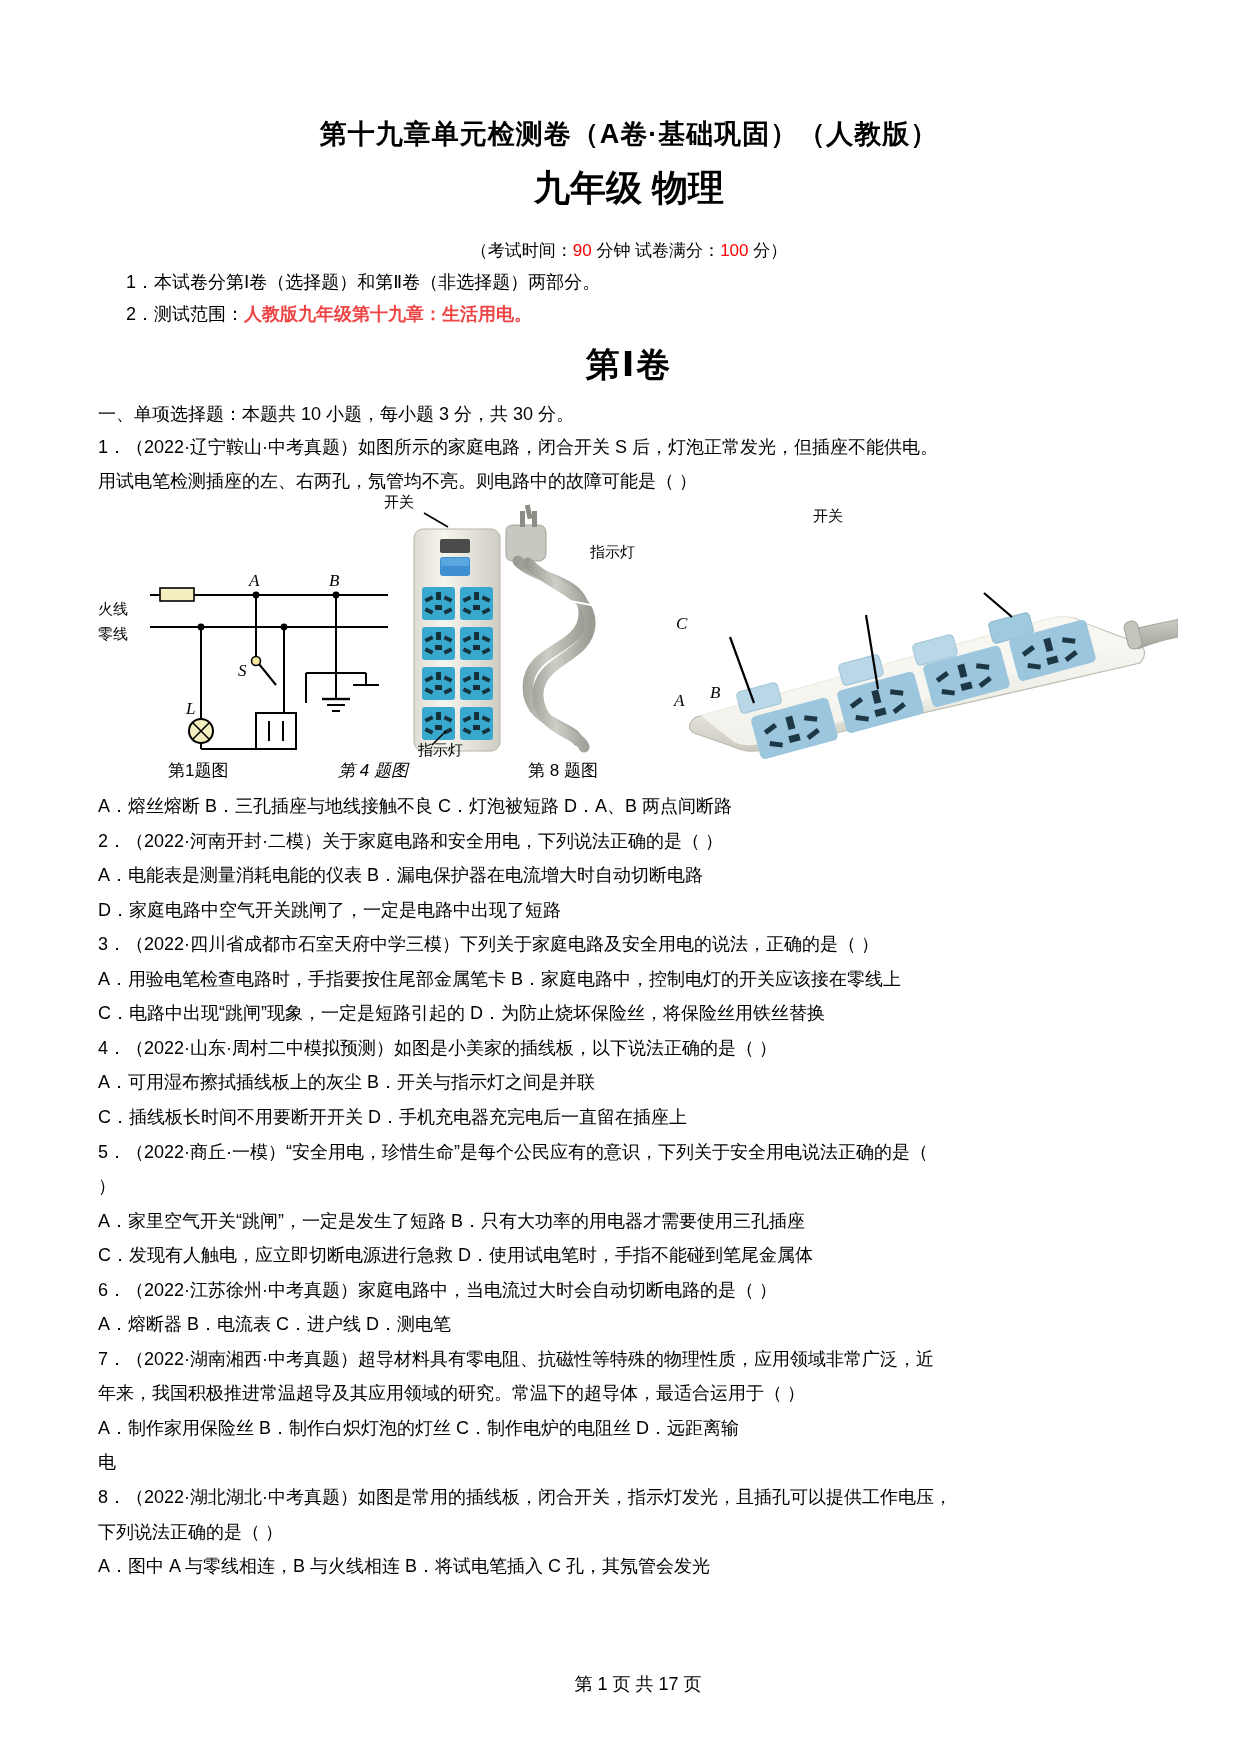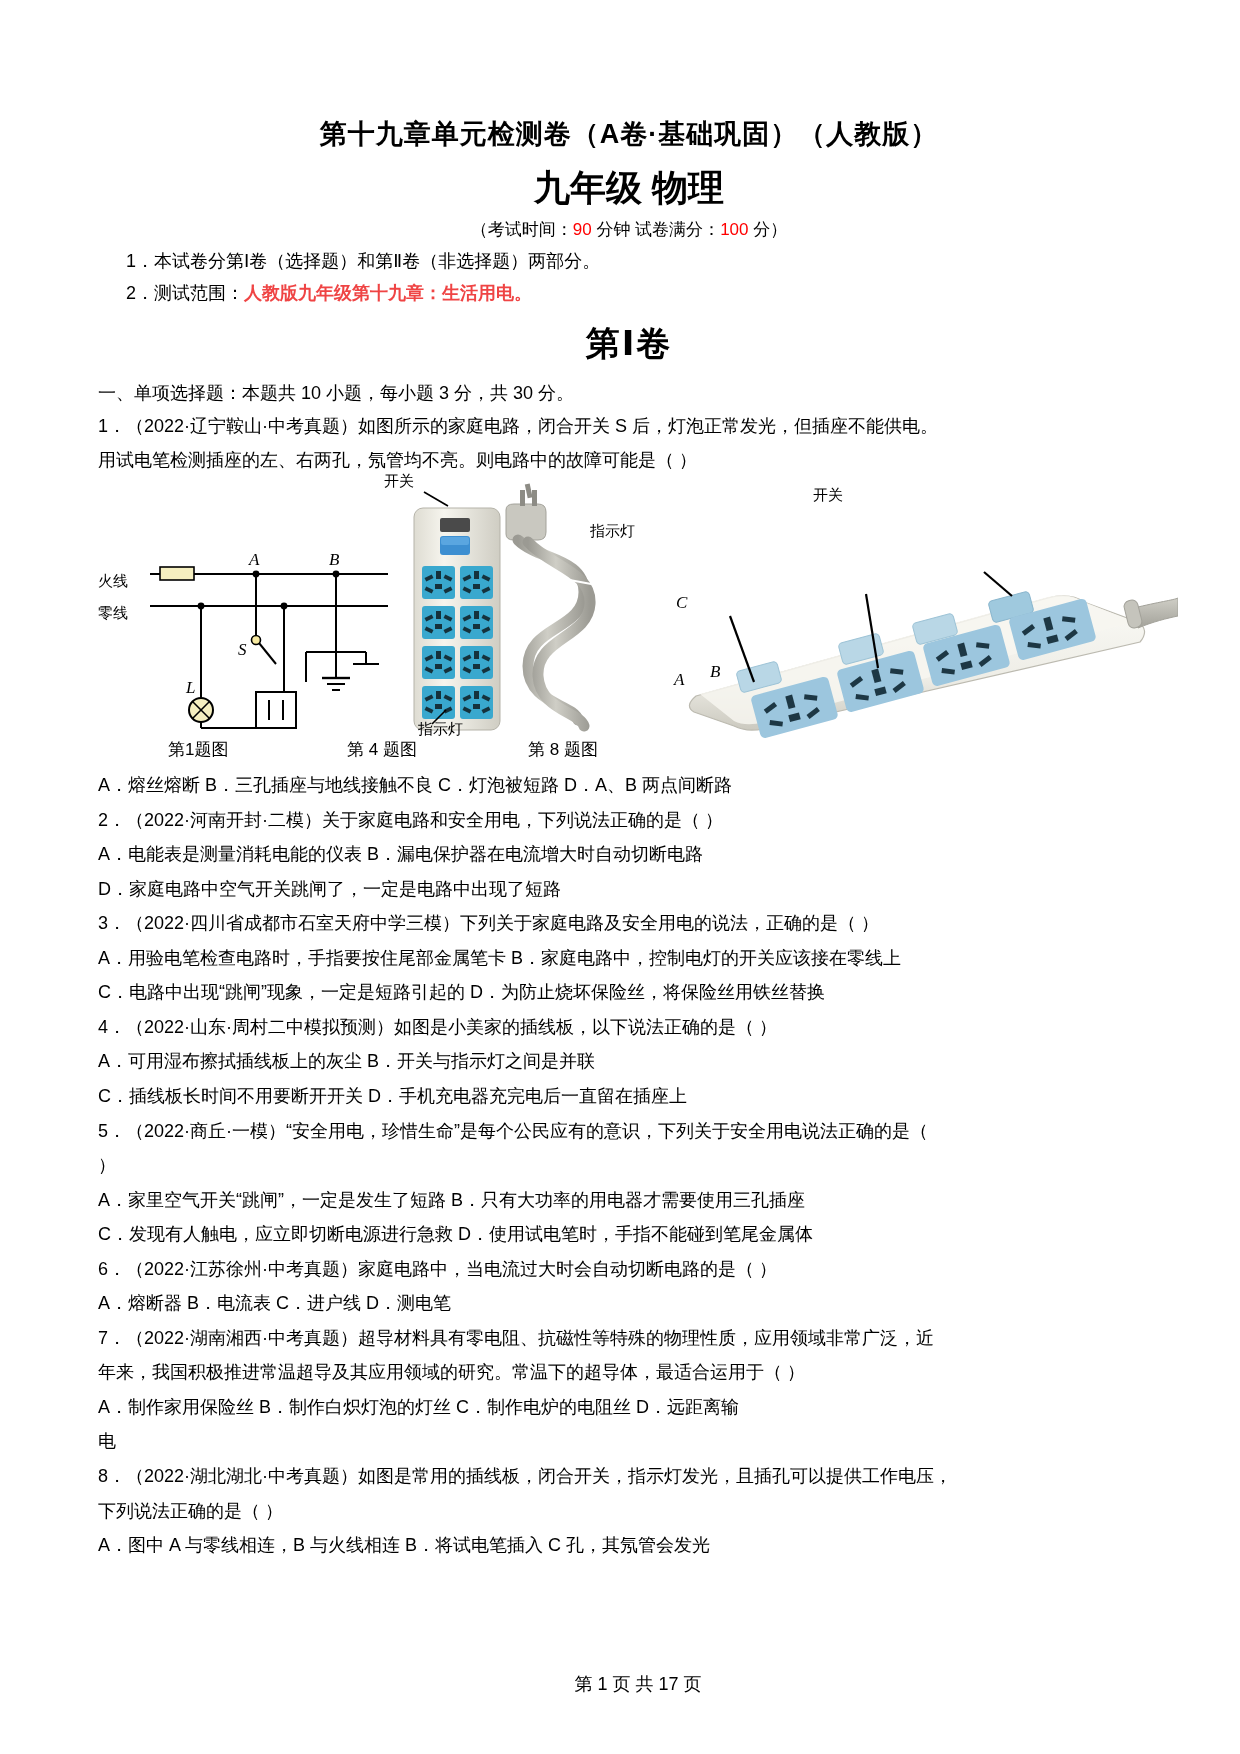--- a/index.html
+++ b/index.html
@@ -42,21 +42,21 @@
     text-align: center;
     font-size: 36px;
     font-weight: bold;
     margin-top: 14px;
     line-height: 1.2;
     font-family: "Liberation Sans", "DejaVu Sans", sans-serif;
   }
   .exam-meta {
     text-align: center;
     font-size: 17px;
-    margin-top: 9px;
+    margin-top: 30px;
     font-family: "Liberation Sans", "DejaVu Sans", sans-serif;
   }
   .red { color: #ff0000; }
   .red-bold { color: #ef4444; font-weight: bold; }
 
   .notes-title {
     font-size: 18px;
     margin-top: 16px;
     font-family: "Liberation Sans", "DejaVu Sans", sans-serif;
   }
@@ -203,21 +203,21 @@
         <line x1="208" y1="100" x2="268" y2="100" stroke="#000" stroke-width="2"></line>
         <line x1="208" y1="100" x2="208" y2="130" stroke="#000" stroke-width="2"></line>
         <line x1="268" y1="100" x2="268" y2="112" stroke="#000" stroke-width="2"></line>
 
         <line x1="238" y1="118" x2="238" y2="126" stroke="#000" stroke-width="2"></line>
         <line x1="224" y1="126" x2="252" y2="126" stroke="#000" stroke-width="2.4"></line>
         <line x1="229" y1="132" x2="247" y2="132" stroke="#000" stroke-width="2"></line>
         <line x1="234" y1="138" x2="242" y2="138" stroke="#000" stroke-width="2"></line>
         <line x1="255" y1="112" x2="281" y2="112" stroke="#000" stroke-width="2"></line>
       </svg>
-      <div class="fig-label" style="left:0px; top:92px;">火线</div>
+      <div class="fig-label" style="left:0px; top:99px;">火线</div>
       <div class="fig-label" style="left:0px; top:124px;">零线</div>
       <div class="fig-label-i" style="left:151px; top:70px;">A</div>
       <div class="fig-label-i" style="left:231px; top:70px;">B</div>
       <div class="fig-label-i" style="left:140px; top:160px;">S</div>
       <div class="fig-label-i" style="left:88px; top:198px;">L</div>
 
       <svg class="photo1" viewBox="0 0 215 252">
         <defs>
           <linearGradient id="bodyg" x1="0" y1="0" x2="1" y2="0">
             <stop offset="0%" stop-color="#dedcd2"></stop>
@@ -416,21 +416,21 @@
       </svg>
       <div class="fig-label" style="left:715px; top:6px;">开关</div>
       <div class="fig-label" style="left:492px; top:42px;">指示灯</div>
       <div class="fig-label-i" style="left:578px; top:113px;">C</div>
       <div class="fig-label-i" style="left:576px; top:190px;">A</div>
       <div class="fig-label-i" style="left:612px; top:182px;">B</div>
     </div>
 
     <div class="captions">
       <span class="cap" style="left:70px;">第1题图</span>
-      <span class="cap" style="left:249px;">第 4 题图</span>
+      <span class="cap" style="left:240px;font-style:italic;">第 4 题图</span>
       <span class="cap" style="left:430px;">第 8 题图</span>
     </div>
 
     <div class="opt">A．熔丝熔断    B．三孔插座与地线接触不良    C．灯泡被短路    D．A、B 两点间断路</div>
 
     <div class="q">2．（2022·河南开封·二模）关于家庭电路和安全用电，下列说法正确的是（       ）</div>
     <div class="opt">A．电能表是测量消耗电能的仪表                       B．漏电保护器在电流增大时自动切断电路</div>
     <div class="opt">D．家庭电路中空气开关跳闸了，一定是电路中出现了短路</div>
 
     <div class="q">3．（2022·四川省成都市石室天府中学三模）下列关于家庭电路及安全用电的说法，正确的是（       ）</div>

